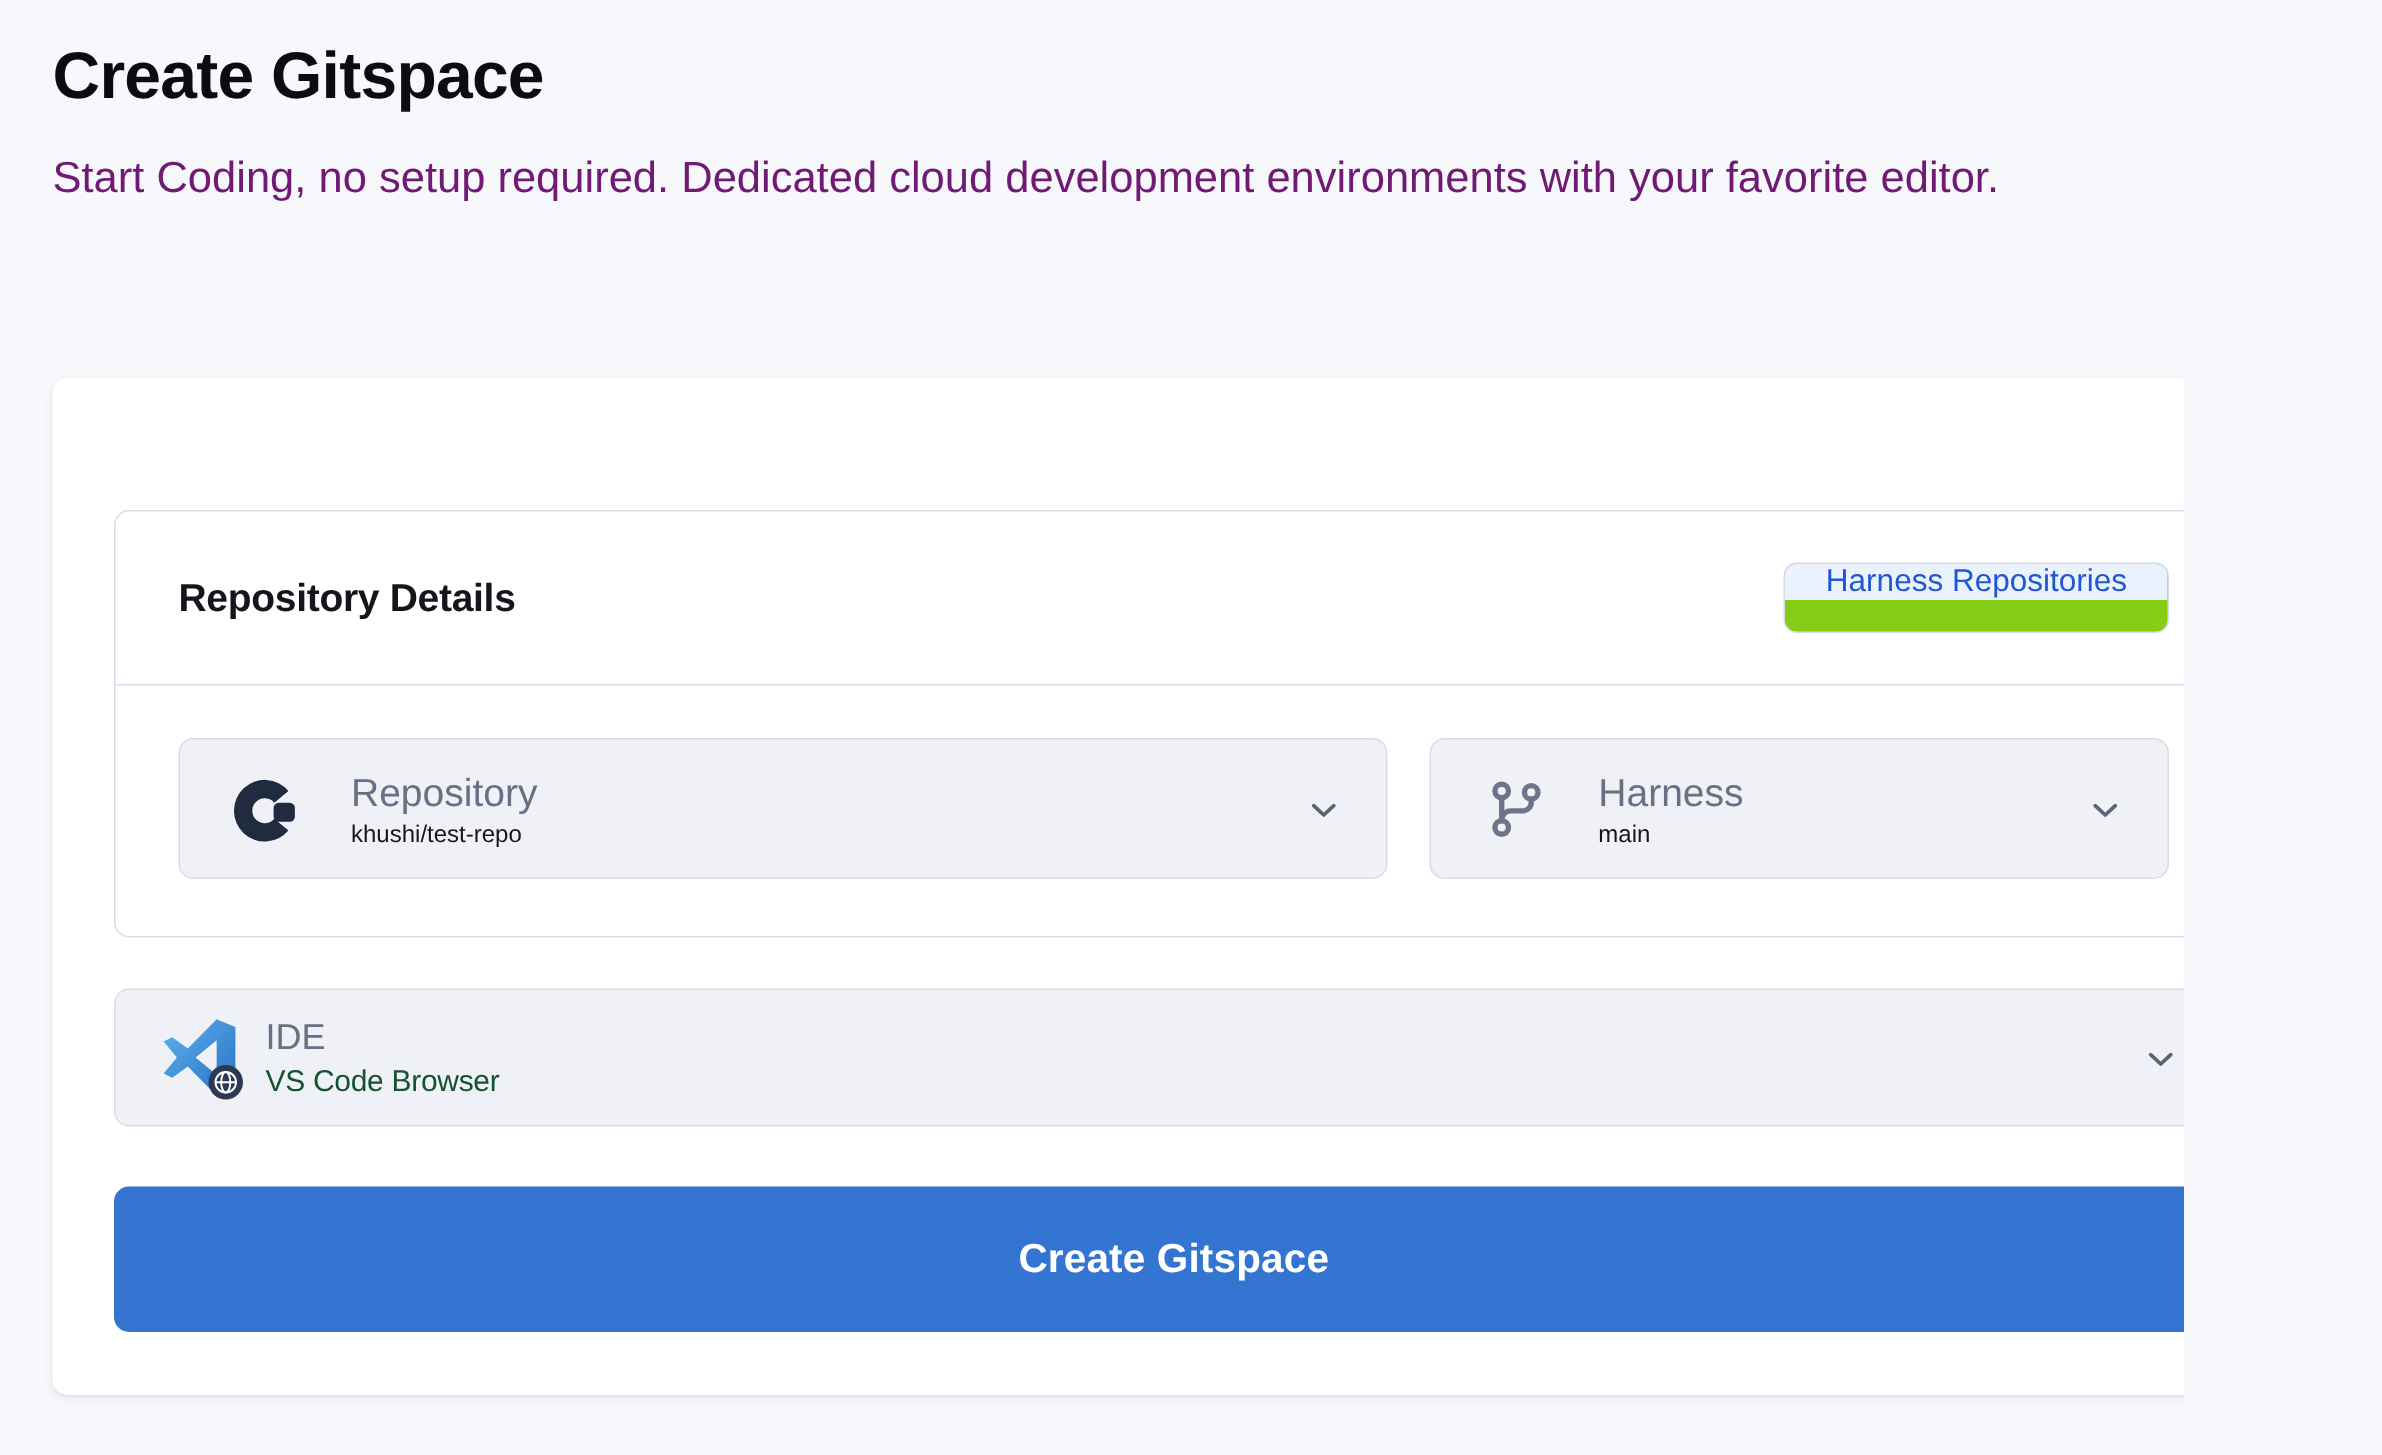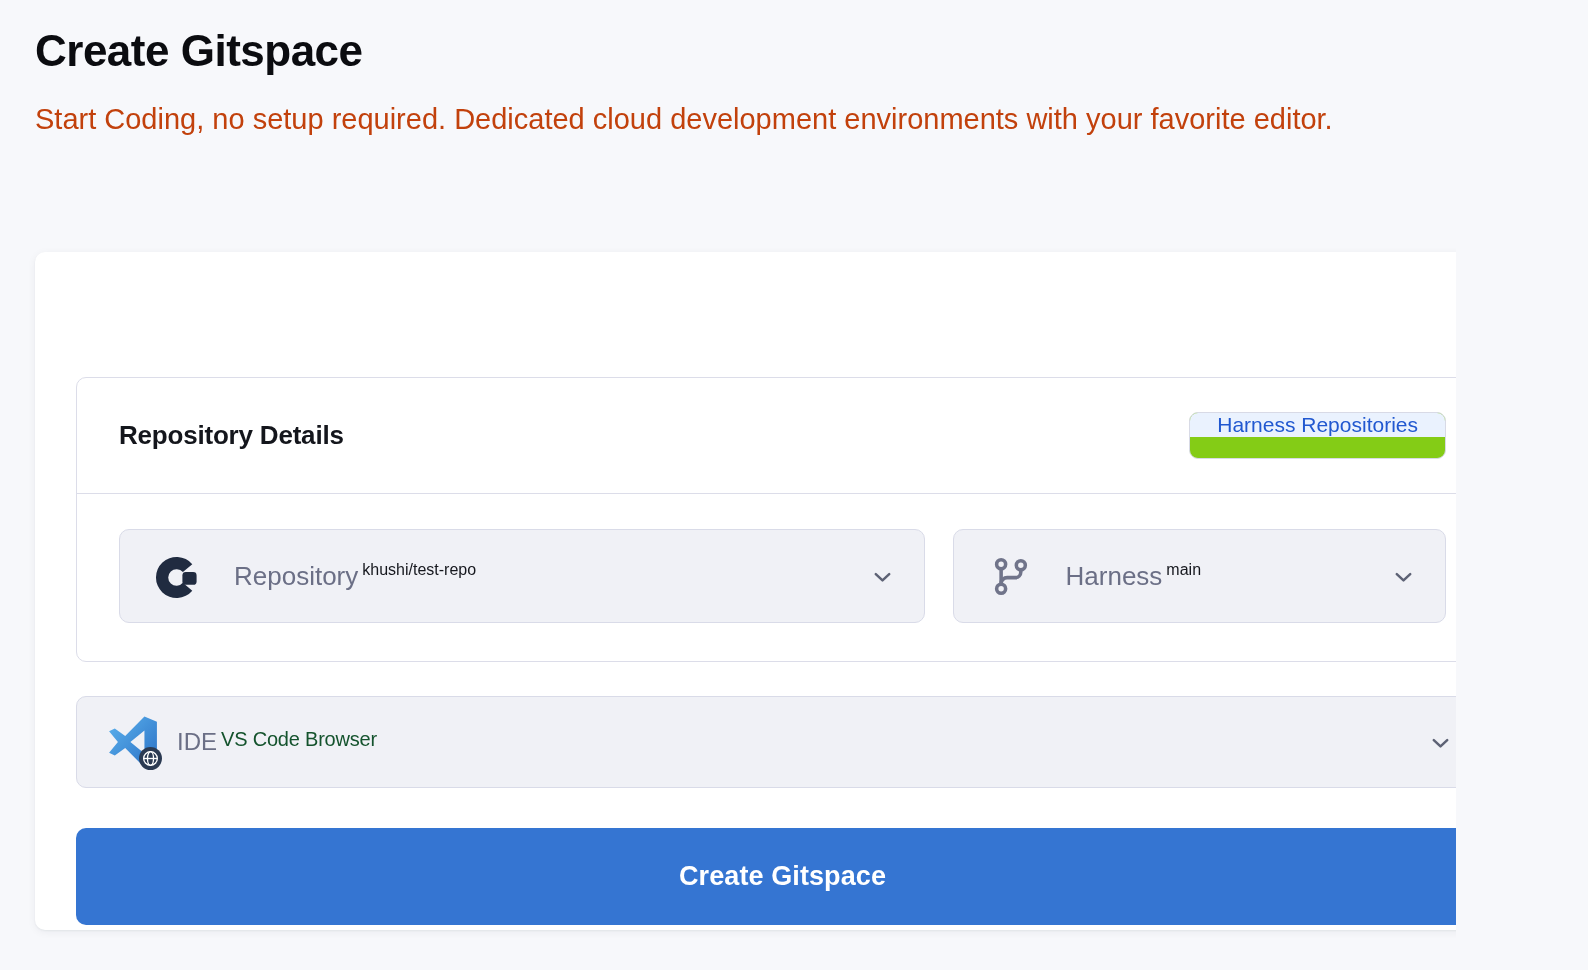--- a/index.html
+++ b/index.html
@@ -20,37 +20,36 @@
     font-size: 44px;
     font-weight: 700;
     letter-spacing: -0.5px;
     color: #0b0c10;
   }
   .page-subtitle {
     margin: 20px 0 0 35px;
     width: 1420px;
     font-size: 29px;
     line-height: 1.6;
-    color: #c2410c;
+    color: #701a75;
   }
   .card {
     position: absolute;
     left: 35px;
     top: 252px;
     width: 1495px;
     height: 678px;
     background: #ffffff;
     border-radius: 10px;
     box-shadow: 0 1px 2px rgba(23,30,46,.05), 0 2px 8px rgba(23,30,46,.06);
     padding: 88px 41px 0 41px;
   }
   .repo-details {
     border: 1px solid #dcdde9;
     border-radius: 10px;
-    margin-top: 37px;
   }
   .rd-header {
     height: 116px;
     display: flex;
     align-items: center;
     justify-content: space-between;
     padding: 0 42px;
     border-bottom: 1px solid #dcdde9;
   }
   .section-heading {
@@ -103,21 +102,21 @@
   .sel-icon {
     flex: 0 0 auto;
     margin-right: 33px;
     display: flex;
     align-items: center;
     justify-content: center;
   }
   .sel-text {
     flex: 1 1 auto;
     display: flex;
-    flex-direction: row;
+    flex-direction: column;
     gap: 4px;
     min-width: 0;
   }
   .sel-label { font-size: 26px; color: #6b6f86; }
   .sel-value { font-size: 16px; color: #15171d; }
   .chevron { flex: 0 0 auto; display: flex; align-items: center; }
   .ide-select {
     margin-top: 34px;
     height: 92px;
     padding: 0 36px 0 30px;

